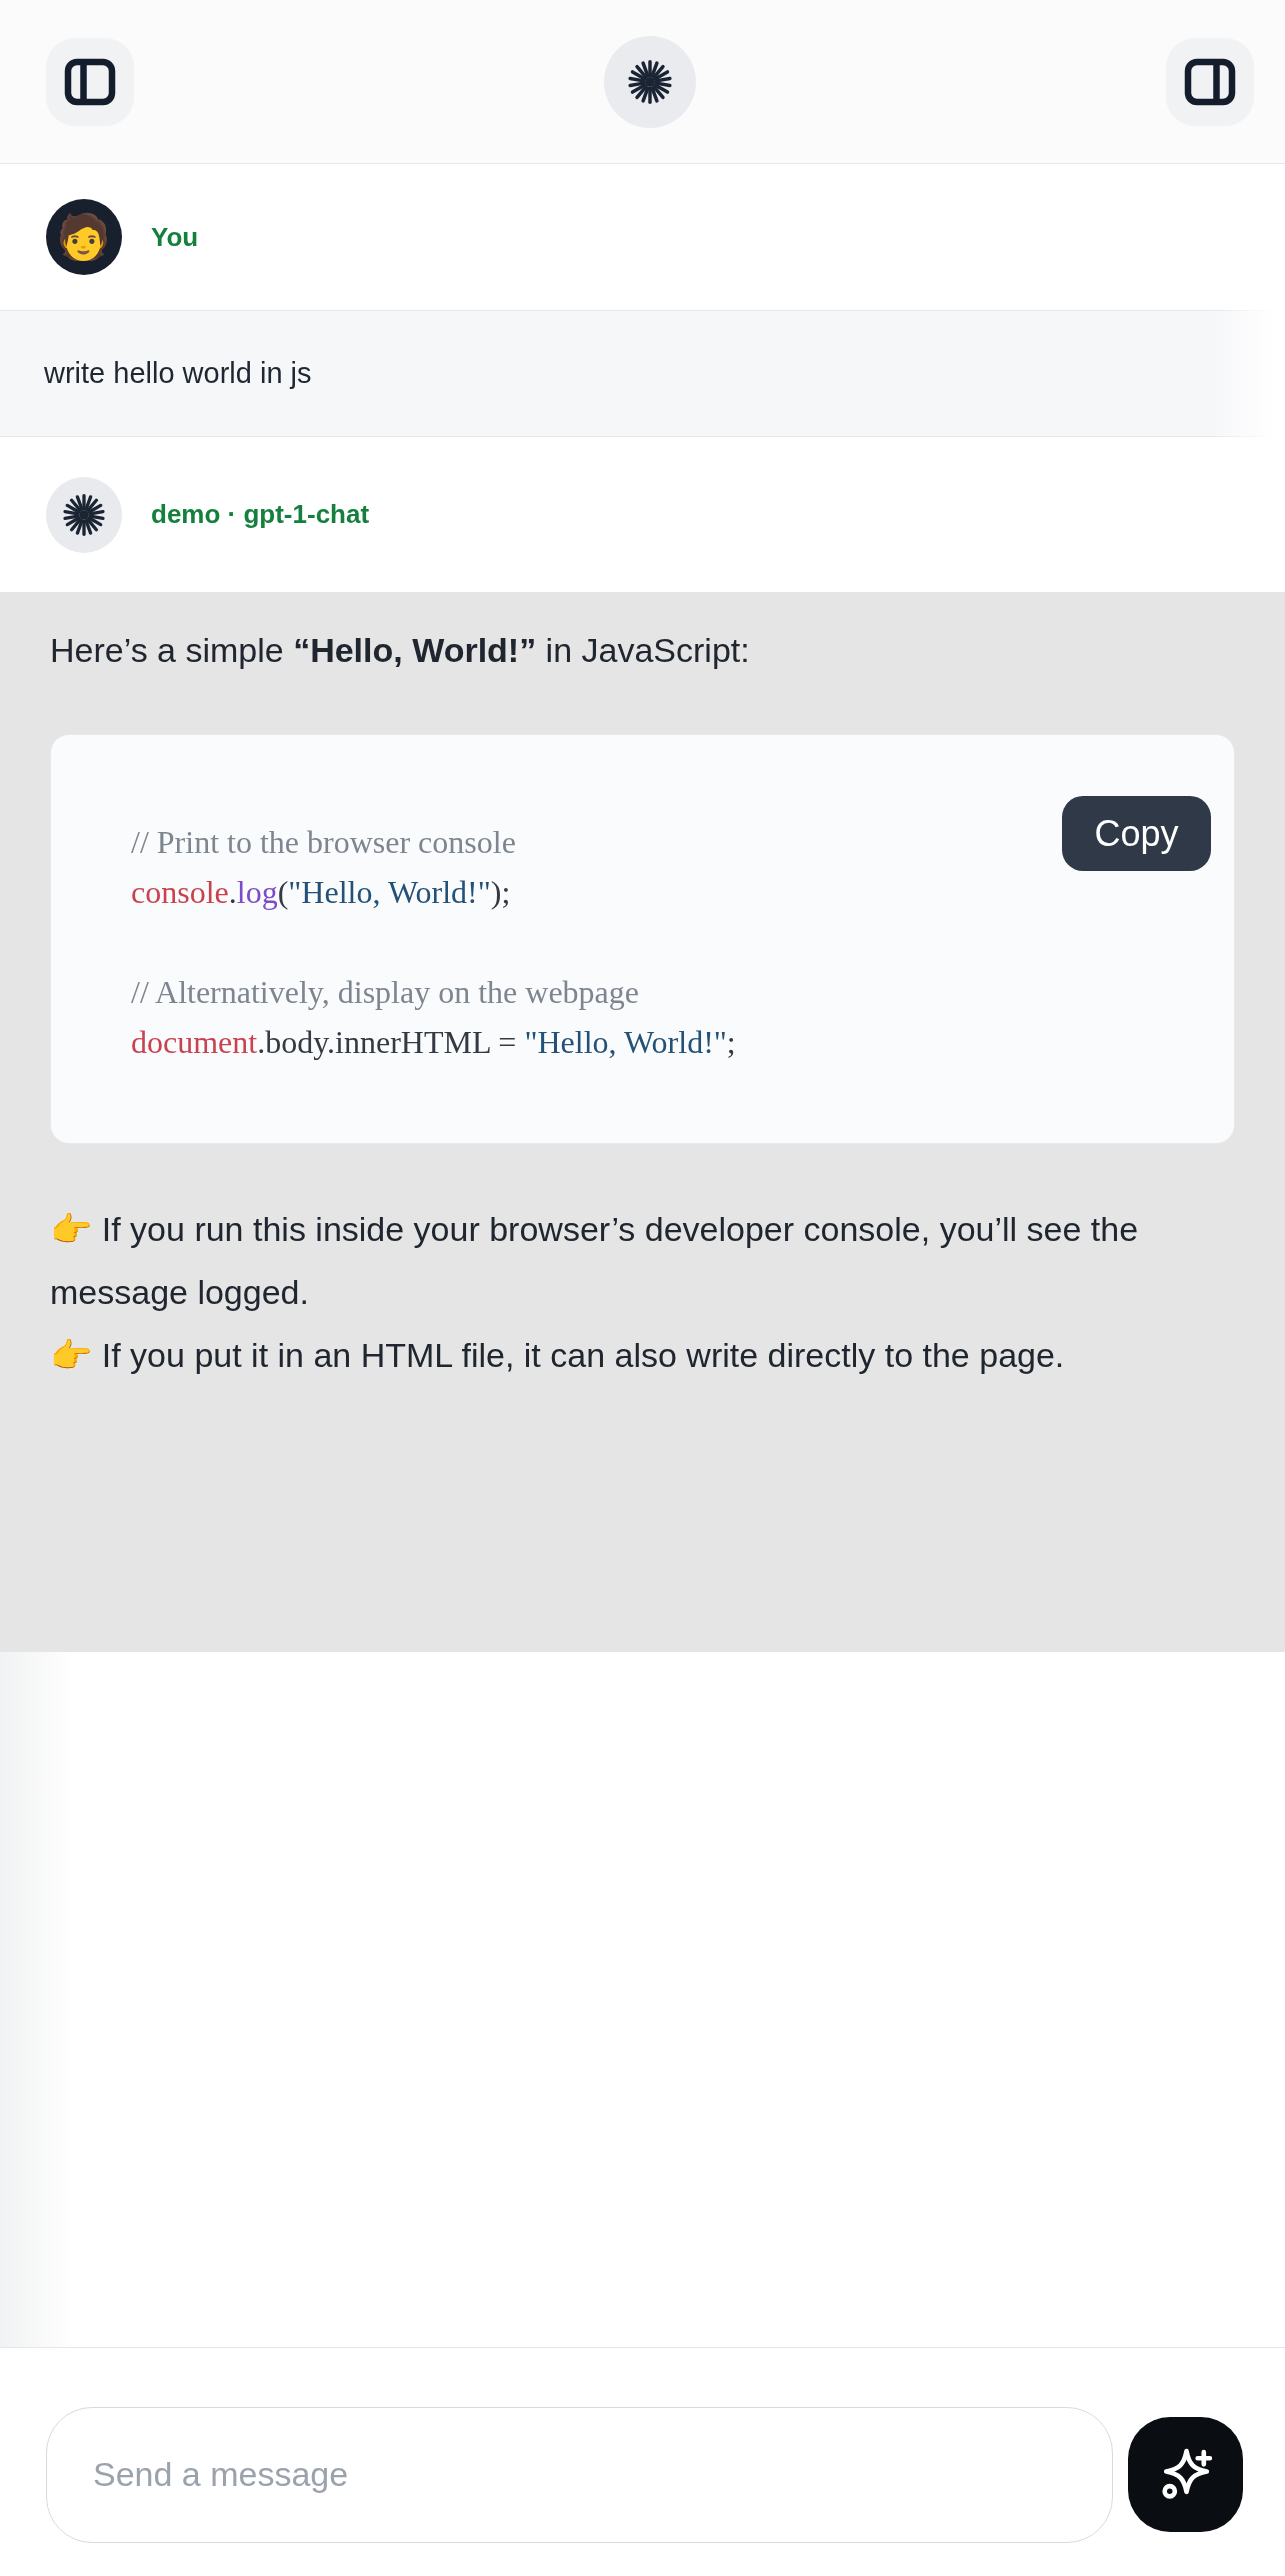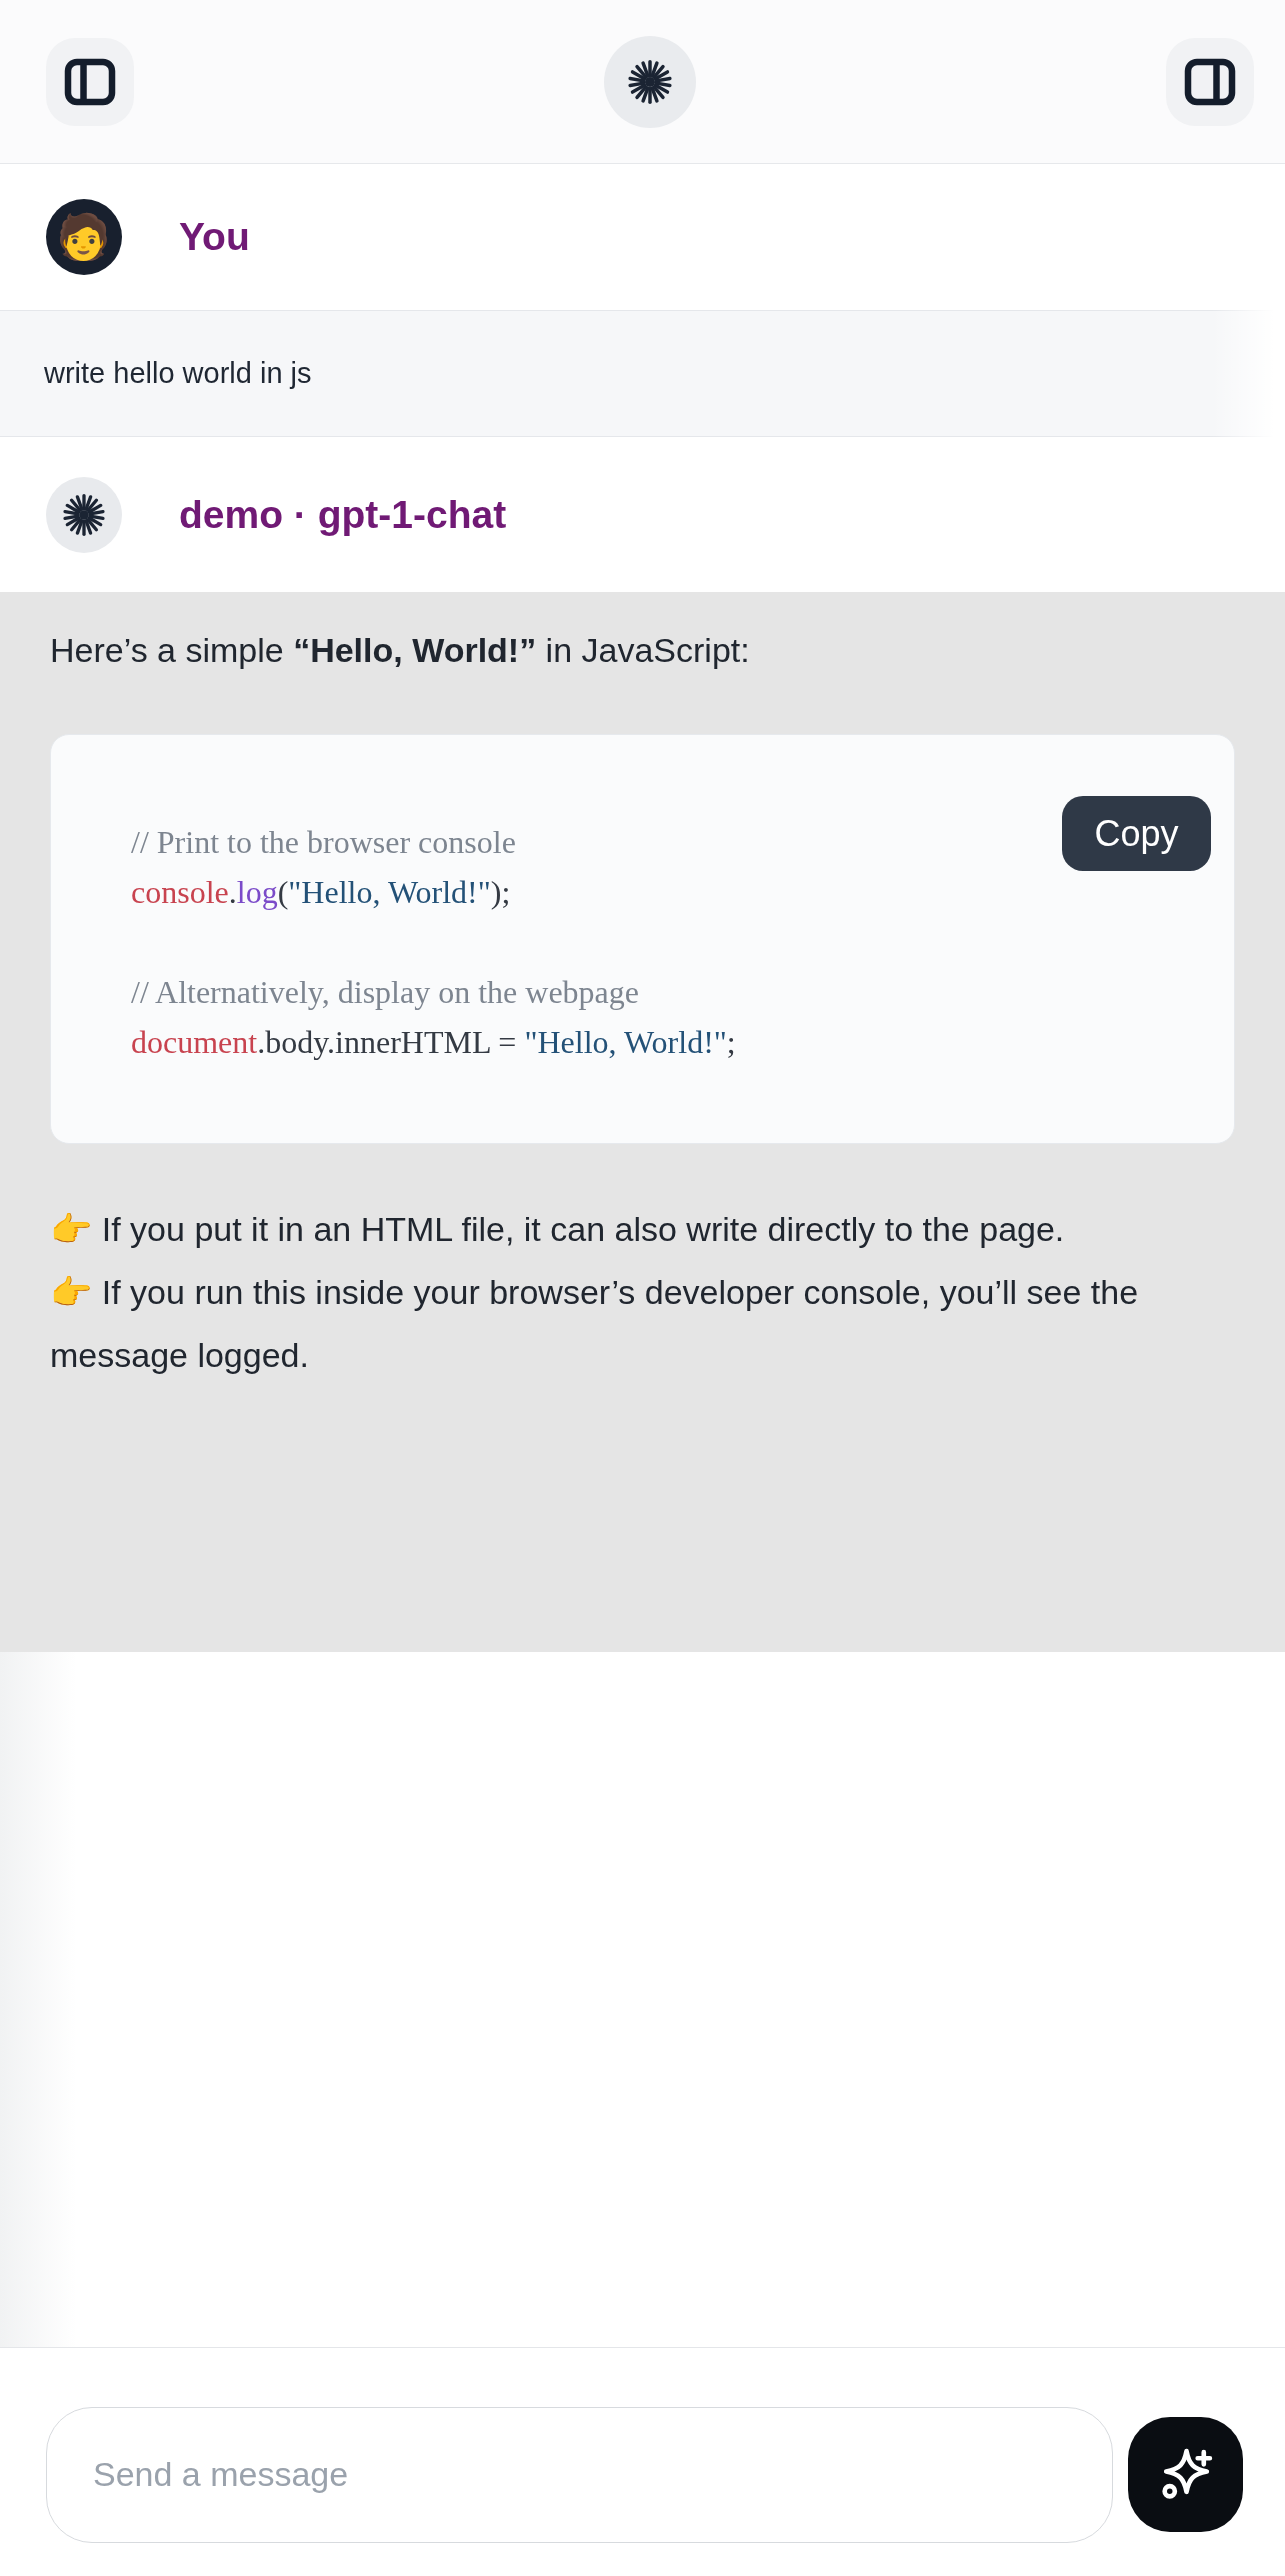--- a/index.html
+++ b/index.html
@@ -19,21 +19,21 @@
   .burst { stroke:#1b2433; fill:#1b2433; }
 
   
   .hdr-row { flex:0 0 auto; display:flex; align-items:center; gap:29px; padding-left:46px; background:#fff; }
   .hdr-row.user { height:146px; }
   .hdr-row.assistant { height:155px; }
   .avatar { width:76px; height:76px; border-radius:50%; display:flex; align-items:center;
             justify-content:center; flex:0 0 auto; }
   .avatar.user { background:#18202e; font-size:44px; line-height:1; }
   .avatar.assistant { background:#e8eaed; }
-  .hdr-label { font-size:39px; font-weight:600; color:#701a75;margin-left:28px; }
+  .hdr-label { font-size:26px; font-weight:600; color:#15803d; }
 
   .user-msg { flex:0 0 auto; height:127px; background:#f6f7f9; border-top:1.9px solid #e5e7eb;
               border-bottom:1.9px solid #e5e7eb; display:flex; align-items:center; padding-left:44px;
               font-size:29px; color:#1f2733; position:relative; }
   .user-msg .fade-right { position:absolute; top:-1.9px; bottom:-1.9px; right:0; width:73px; pointer-events:none;
               background:linear-gradient(to right, rgba(255,255,255,0), #ffffff 85%); }
 
   
   .assistant-area { flex:0 0 auto; height:1060px; background:#e5e5e5; padding:27px 50px 0 50px;
                     font-size:34px; line-height:63px; color:#20262f; }
@@ -162,22 +162,22 @@
     <div class="codeblock">
       <button class="copy-btn">Copy</button>
       <pre><span class="tok-comment">// Print to the browser console</span>
 <span class="tok-red">console</span><span>.</span><span class="tok-purple">log</span><span>(</span><span class="tok-str">"Hello, World!"</span><span>);</span>
 
 <span class="tok-comment">// Alternatively, display on the webpage</span>
 <span class="tok-red">document</span><span>.body.innerHTML</span><span> = </span><span class="tok-str">"Hello, World!"</span><span>;</span></pre>
     </div>
 
     <p class="tips">
+      <span>👉 If you run this inside your browser’s developer console, you’ll see the message logged.</span>
       <span>👉 If you put it in an HTML file, it can also write directly to the page.</span>
-      <span>👉 If you run this inside your browser’s developer console, you’ll see the message logged.</span>
     </p>
 
   </section>
 
   <div class="spacer">
     <span class="fade-left"></span>
   </div>
 
   <footer class="composer">
     <input type="text" value="" placeholder="Send a message" style="">

